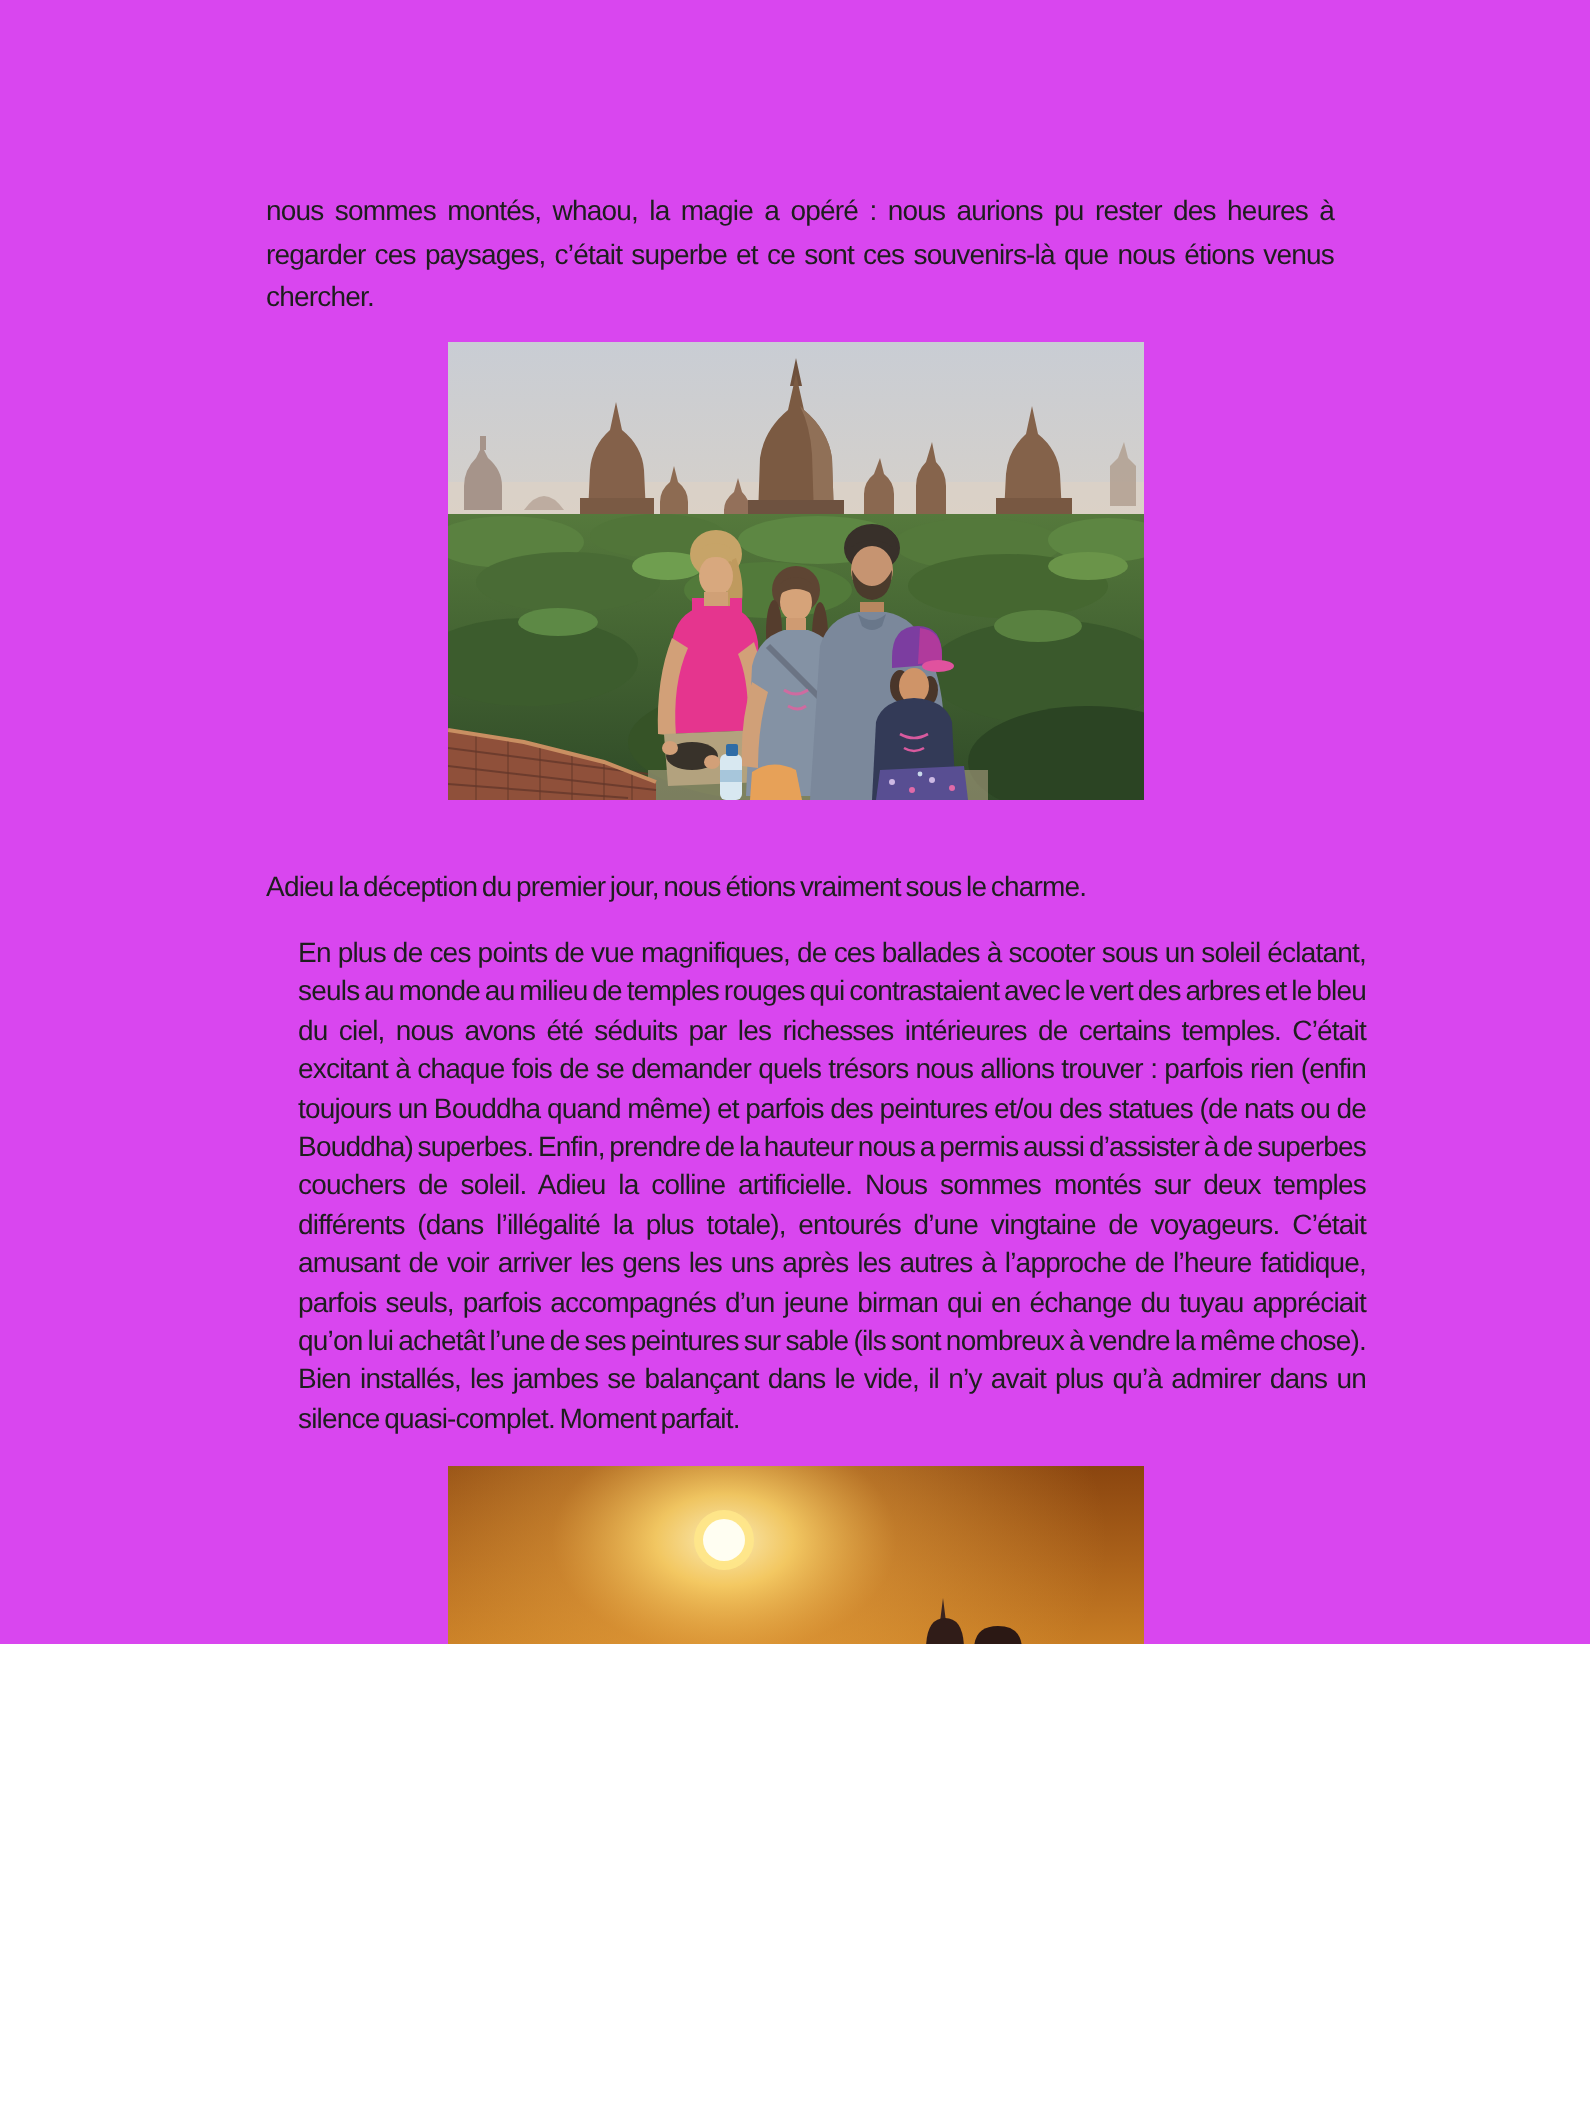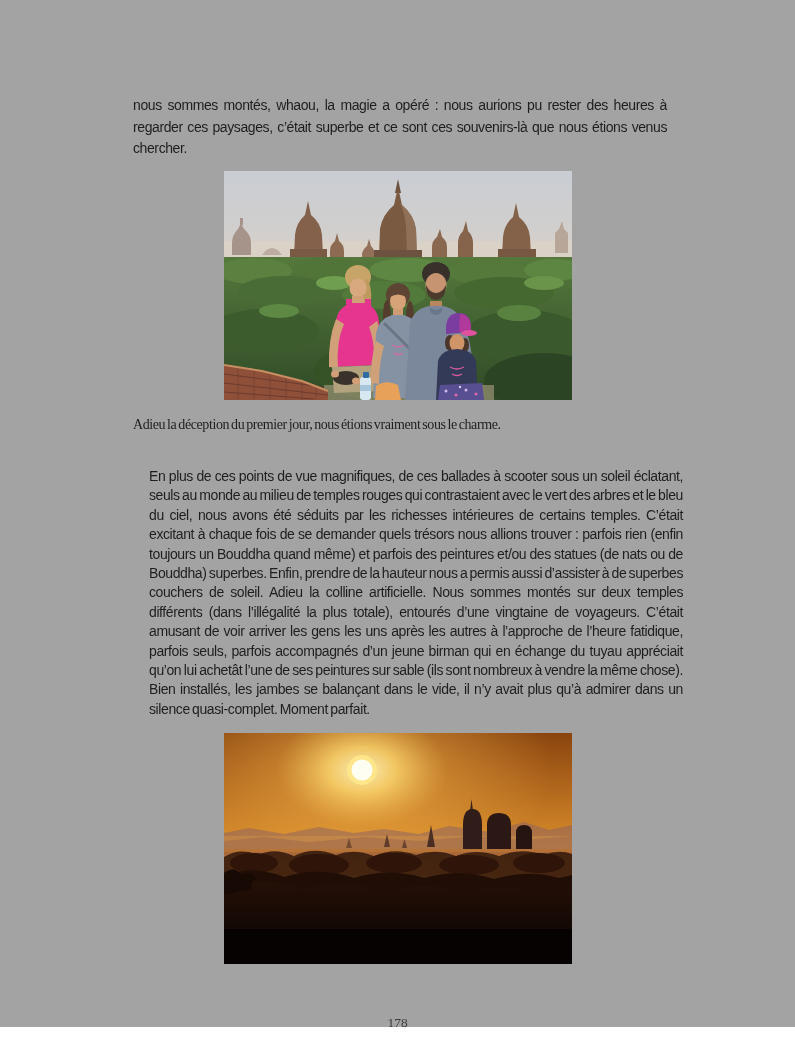--- a/index.html
+++ b/index.html
@@ -1,36 +1,36 @@
 <!DOCTYPE html>
 <html lang="fr"><head>
 <meta charset="utf-8">
 <style>
   html,body{margin:0;padding:0;background:#fff;}
   .page{
     position:relative;
-    width:795px;height:1027px;
-    background:#a3a3a3;
+    width:795px;height:822px;
+    background:#d946ef;
     overflow:hidden;
     font-family:"Liberation Sans",sans-serif;
     color:#1e1e1e;
   }
   .body-text{
     position:absolute;
     left:133px;width:534px;
     margin:0;
     font-size:14px;
     line-height:21.6px;
     letter-spacing:-0.4px;
     word-spacing:-1.2px;
     text-align:justify;
     color:#1e1e1e;
   }
   .p1{top:95px;}
-  .p2{top:414px;font-family:Liberation Serif, serif;}
+  .p2{top:433px;}
   .p3{top:467px;line-height:19.4px;margin-left:16px;}
   .photo{
     position:absolute;
     margin:0;padding:0;
     overflow:hidden;
   }
   .photo svg{display:block;width:100%;height:100%;}
   .photo1{left:224px;top:171px;width:348px;height:229px;}
   .photo2{left:224px;top:733px;width:348px;height:231px;}
   .page-number{

